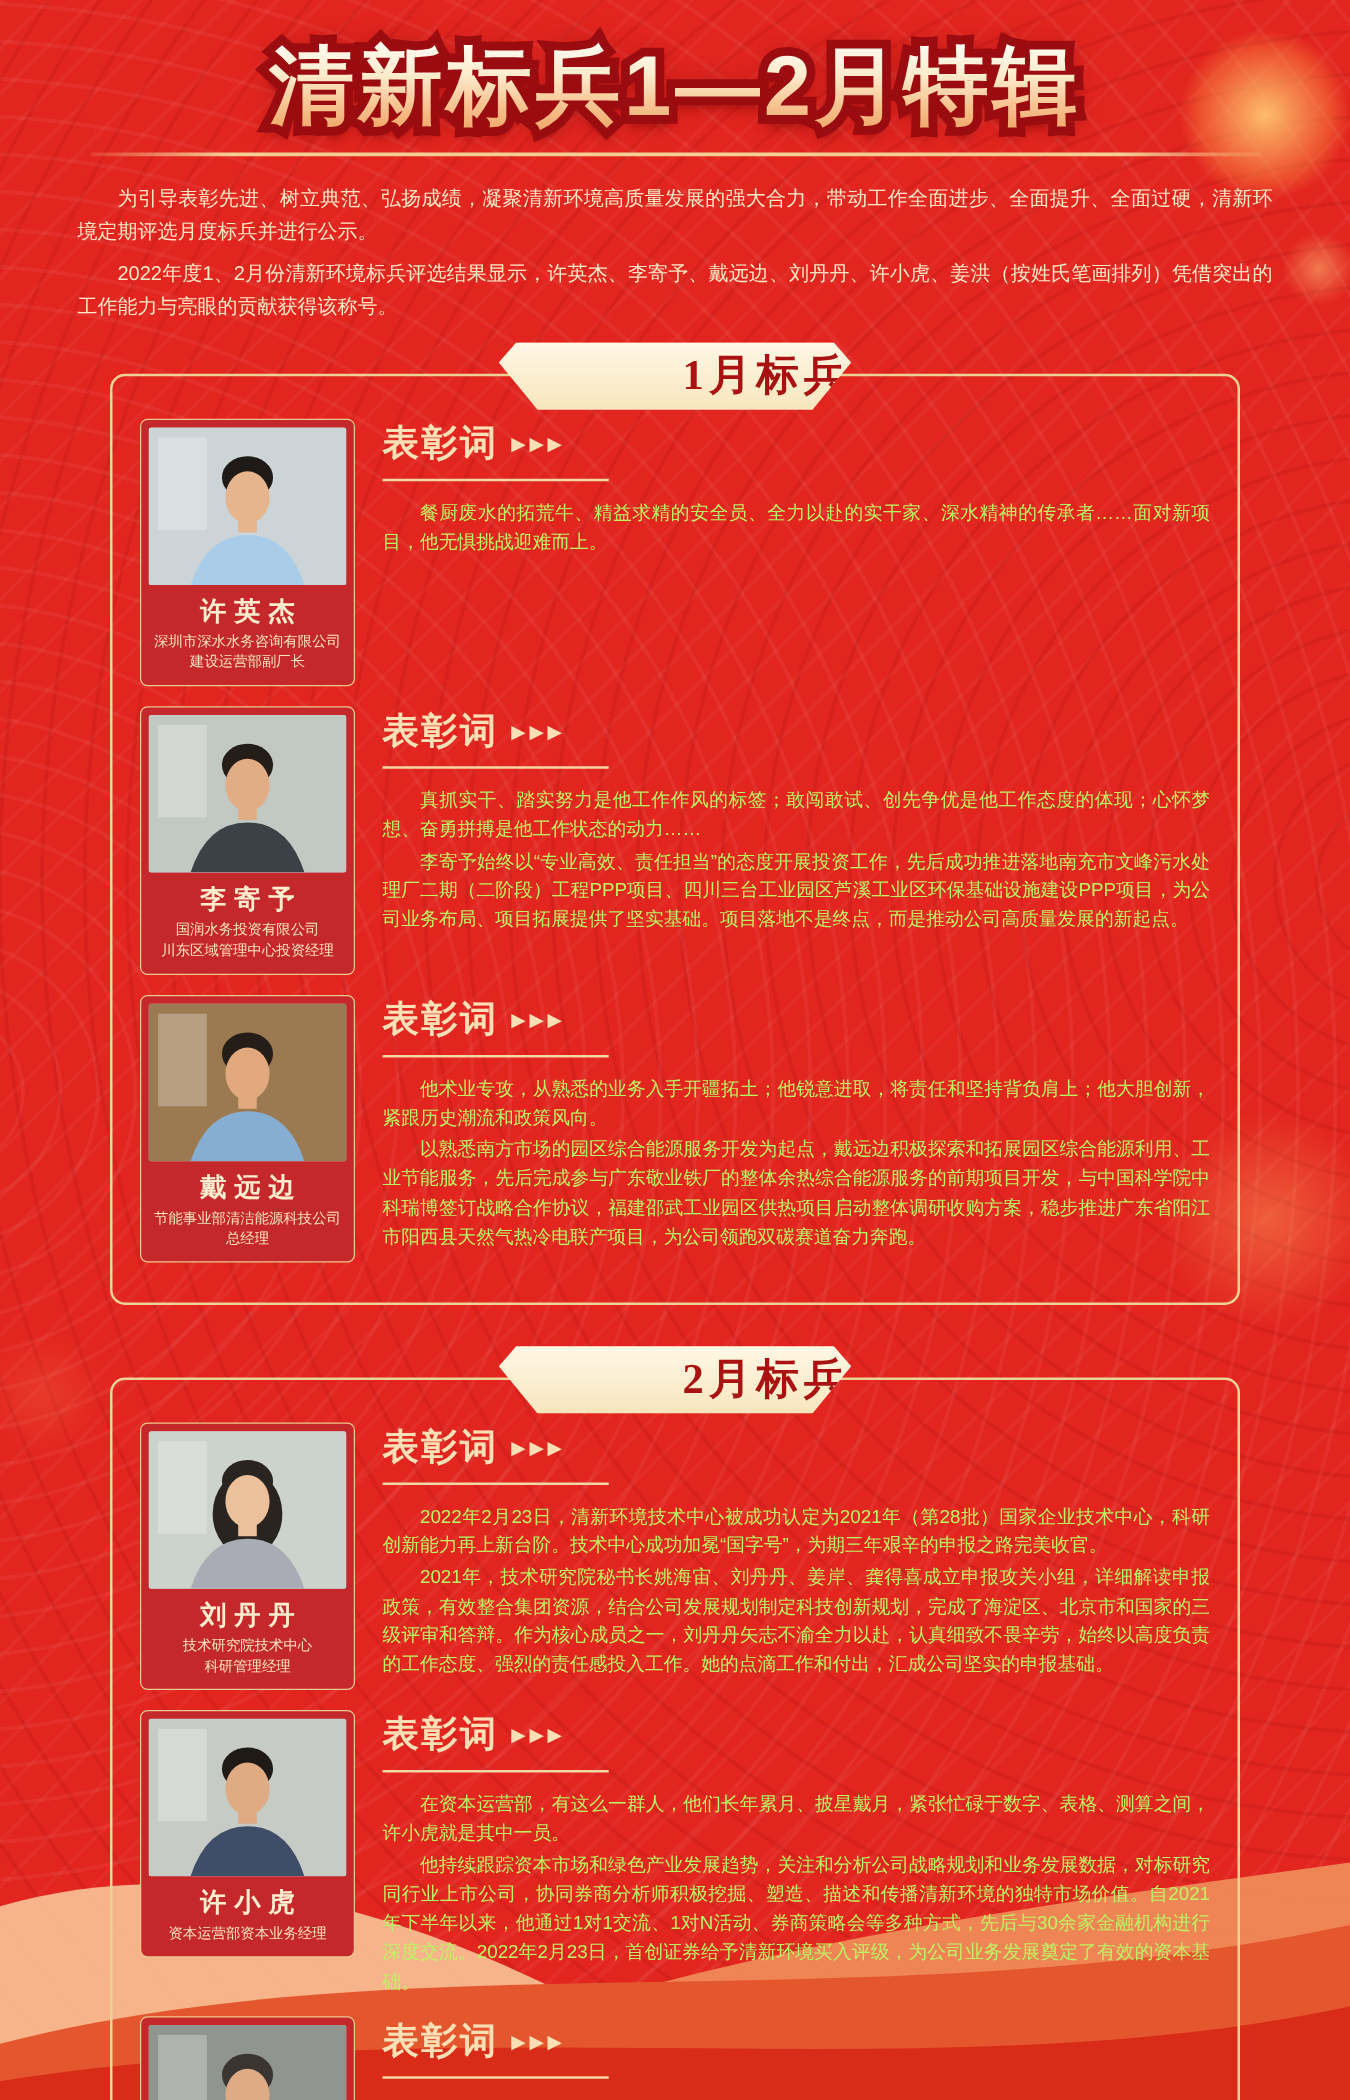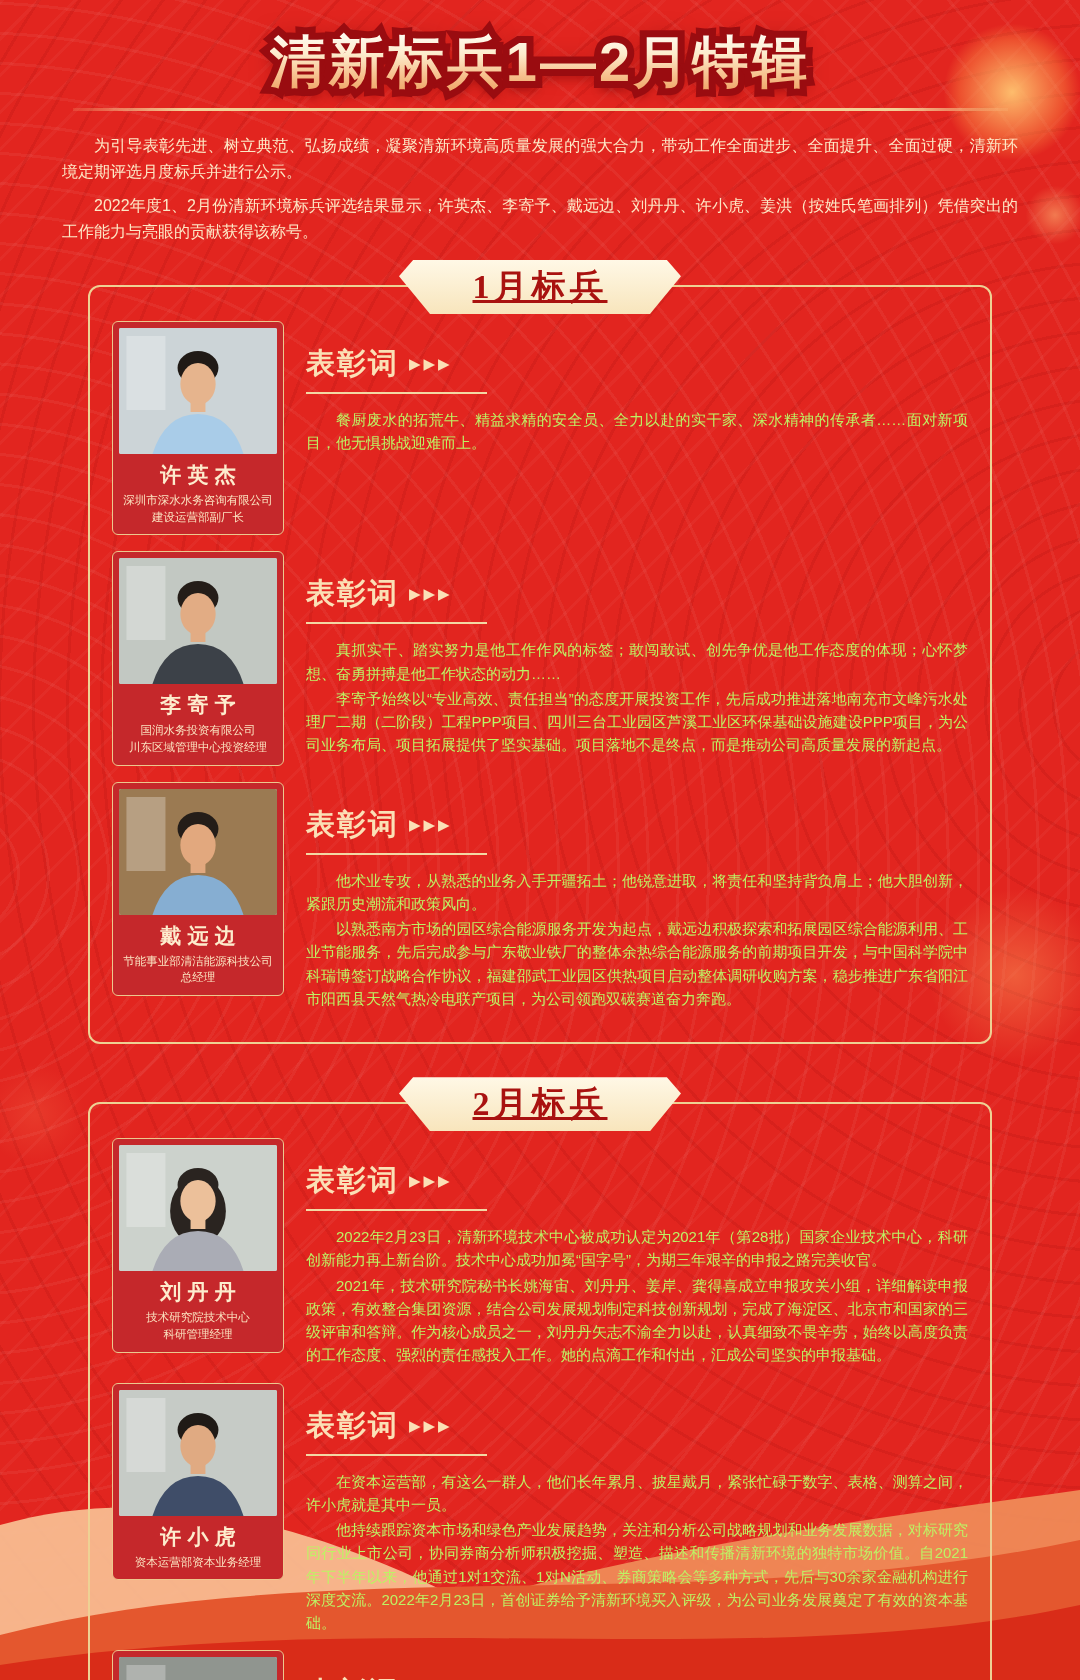--- a/index.html
+++ b/index.html
@@ -17,56 +17,56 @@
   .page::after{content:"";position:absolute;inset:0;z-index:0;pointer-events:none;
     background:
       radial-gradient(circle 95px at 1012px 92px, rgba(255,196,112,.95), rgba(255,150,70,.38) 55%, rgba(0,0,0,0) 72%),
       radial-gradient(circle 42px at 1055px 215px, rgba(255,190,120,.55), rgba(0,0,0,0) 70%),
       radial-gradient(circle 120px at 1015px 975px, rgba(255,160,92,.45), rgba(0,0,0,0) 72%),
       radial-gradient(circle 70px at 35px 1115px, rgba(255,130,85,.22), rgba(0,0,0,0) 72%);}
   .content{position:relative;z-index:2;}
   
   .title-wrap{text-align:center;padding-top:30px;}
   .title-stack{position:relative;display:inline-block;}
-  .t-layer{font-size:56px;font-weight:900;letter-spacing:3px;line-height:1.15;white-space:nowrap;}
+  .t-layer{font-size:68px;font-weight:900;letter-spacing:3px;line-height:1.15;white-space:nowrap;}
   .t-stroke{position:absolute;left:0;top:0;color:#9a0c10;-webkit-text-stroke:14px #9a0c10;
             text-shadow:0 0 22px rgba(105,0,4,.65),0 9px 8px rgba(120,3,5,.5);}
   .t-fill{position:relative;color:#fbd9a4;}
   @supports ((-webkit-background-clip:text)){
     .t-fill{background:linear-gradient(180deg,#fffdf8 0%,#fdeccd 38%,#f7c391 70%,#eea263 100%);
             -webkit-background-clip:text;background-clip:text;color:transparent;}}
   .title-underline{width:935px;height:3px;margin:14px auto 22px;
       background:linear-gradient(90deg,rgba(247,205,140,.15),#f3cf94 12%,#f3cf94 88%,rgba(247,205,140,.15));}
   
   .intro{margin:12px 62px;}
   .intro p{margin:0 0 8px;font-size:16px;line-height:1.62;color:#fde8c6;
            text-align:justify;text-indent:2em;}
   
   .month-card{position:relative;margin:58px 88px 0;border:2px solid #eed194;
               border-radius:12px;padding:34px 22px 16px;}
   .month-card.first{margin-top:40px;}
   .badge{position:absolute;top:0;left:50%;transform:translate(-50%,-50%);
-         width:282px;height:54px;line-height:54px;text-align:center;
+         width:282px;height:54px;line-height:54px;text-align:right;
          background:linear-gradient(180deg,#fff8e6,#f8e5bc);
          clip-path:polygon(5% 0,95% 0,100% 30%,89% 100%,11% 100%,0 30%);
          font-family:"Liberation Serif","DejaVu Serif",serif;
-         font-size:34px;font-weight:bold;color:#a91210;letter-spacing:4px;text-decoration:underline;}
+         font-size:34px;font-weight:bold;color:#a91210;letter-spacing:4px;}
   
   .entry{display:flex;gap:22px;margin-bottom:16px;}
   .photo-card{flex:none;width:172px;align-self:flex-start;
       background:#c5282b;border:1px solid #ecc88e;border-radius:6px;
       padding:6px 6px 9px;box-sizing:border-box;}
   .photo{height:126px;border-radius:2px;overflow:hidden;background:#cfd5d8;}
   .photo svg{display:block;width:100%;height:100%;}
   .p-name{margin-top:7px;text-align:center;font-size:21px;font-weight:bold;
           color:#fdeccd;letter-spacing:.3em;text-indent:.3em;}
   .p-title{margin-top:3px;text-align:center;font-size:11.5px;line-height:1.45;color:#fbe3c0;}
   .entry-text{flex:1;min-width:0;}
   .cw-head{display:inline-flex;align-items:center;border-bottom:2px solid #f3d8a4;
-           padding:0 34px 8px 0;margin-top:23px;}
+           padding:0 34px 8px 0;}
   .cw-label{font-size:29px;font-weight:bold;color:#fbe0b6;letter-spacing:2px;}
   .cw-arrows{margin-left:10px;font-size:15px;color:#fbe0b6;letter-spacing:3px;}
   .entry-text p{margin:0;font-size:15px;line-height:1.55;color:#bef264;
                 text-align:justify;text-indent:2em;}
   .entry-text .paras{margin-top:14px;}
   .entry-text .paras p + p{margin-top:2px;}
   
   .waves{position:absolute;left:0;bottom:0;width:1080px;height:250px;z-index:1;}
 </style>
 </head>

